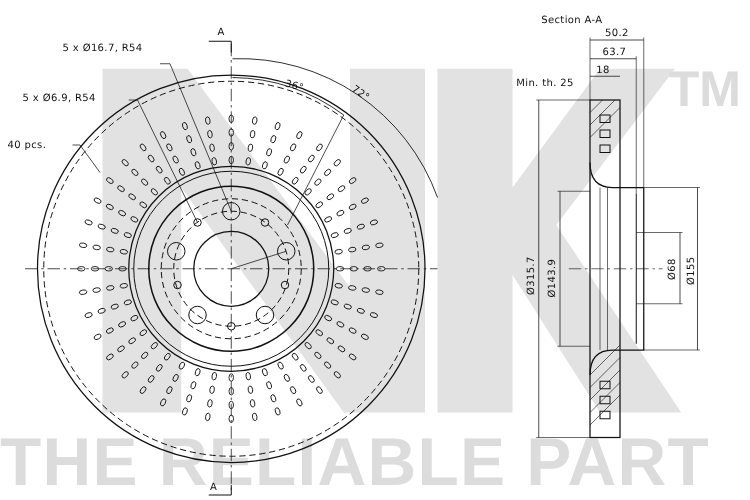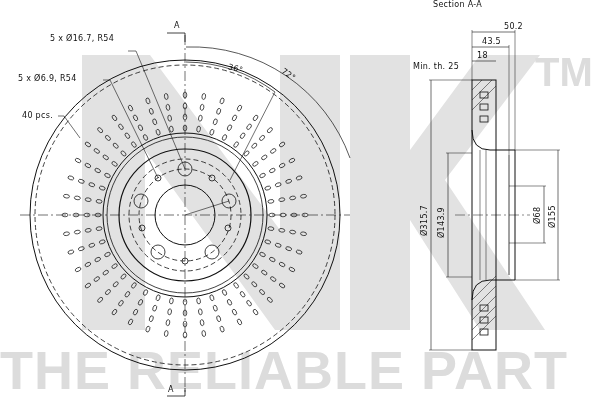--- a/index.html
+++ b/index.html
@@ -152,25 +152,25 @@
     <line x1="446" y1="153" x2="472" y2="153" stroke-width="0.5"></line>
     <line x1="446" y1="277" x2="472" y2="277" stroke-width="0.5"></line>
     <line x1="455" y1="215" x2="530" y2="215" stroke-dasharray="10,3,2,3" stroke-width="0.5"></line>
   </g>
 </svg>
 
 <div class="lbl" style="left:174px;top:21px;">A</div>
 <div class="lbl" style="left:168px;top:385px;">A</div>
 <div class="lbl" style="left:50px;top:34px;">5 x Ø16.7, R54</div>
 <div class="lbl" style="left:18px;top:74px;">5 x Ø6.9, R54</div>
-<div class="lbl" style="left:22px;top:111px;">40 pcs.</div>
+<div class="lbl" style="left:6px;top:111px;">40 pcs.</div>
 <div class="lbl" style="left:228px;top:64px;transform:rotate(15deg);">36°</div>
 <div class="lbl" style="left:281px;top:70px;transform:rotate(35deg);">72°</div>
 
-<div class="lbl" style="left:433px;top:0px;">Section A-A</div>
-<div class="lbl" style="left:484px;top:22px;margin-left:20px;">50.2</div>
-<div class="lbl" style="left:482px;top:37px;">43.5</div>
+<div class="lbl" style="left:433px;top:11px;">Section A-A</div>
+<div class="lbl" style="left:484px;top:22px;">50.2</div>
+<div class="lbl" style="left:482px;top:37px;">63.7</div>
 <div class="lbl" style="left:477px;top:51px;">18</div>
 <div class="lbl" style="left:413px;top:62px;">Min. th. 25</div>
 <div class="lbl vert" style="left:420px;top:236px;">Ø315.7</div>
 <div class="lbl vert" style="left:437px;top:238px;">Ø143.9</div>
 <div class="lbl vert" style="left:533px;top:224px;">Ø68</div>
 <div class="lbl vert" style="left:548px;top:228px;">Ø155</div>
 
 </body></html>

